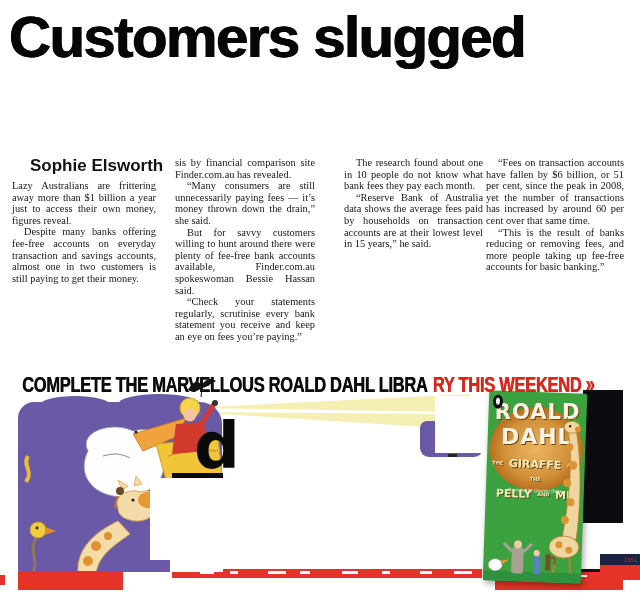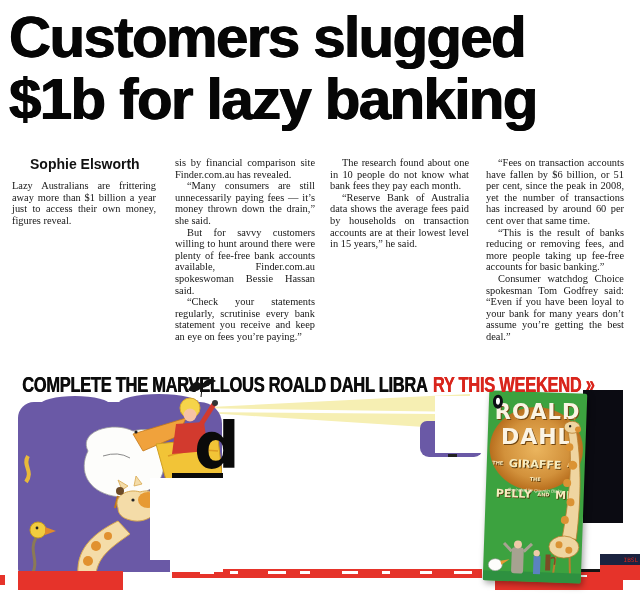--- a/index.html
+++ b/index.html
@@ -7,28 +7,28 @@
         font-family:"Liberation Sans",sans-serif;border-radius:21px;}
 
   
   .hl{position:absolute;left:9px;font-family:"Liberation Sans",sans-serif;font-weight:bold;
       color:#060606;letter-spacing:-1.5px;font-size:58px;line-height:1;white-space:nowrap;
       text-shadow:0.8px 0 #060606,-0.4px 0 #060606;}
   .hl1{top:8px;}
   .hl2{top:70px;}
 
   
-  .byline{position:absolute;left:30px;top:156px;font-size:14px;font-weight:bold;color:#121212;}
+  .byline{position:absolute;left:30px;top:156px;font-size:17px;font-weight:bold;color:#121212;}
   .col{position:absolute;top:157px;font-family:"Liberation Serif","DejaVu Serif",serif;
        font-size:10.4px;line-height:11.6px;color:#161616;text-align:justify;}
   .col p{margin:0;text-indent:12px;}
   .col p.cont{text-indent:0;}
   .col1{left:12px;width:144px;top:180px;}
   .col2{left:175px;width:140px;}
-  .col3{left:330px;width:139px;}
+  .col3{left:344px;width:139px;}
   .col4{left:486px;width:138px;}
 
   
   .banner{position:absolute;left:22px;top:372px;white-space:nowrap;font-weight:bold;font-size:22px;
           letter-spacing:-0.4px;transform:scaleX(0.75);transform-origin:left top;z-index:3;}
   .banner .black{color:#0c0c0c;text-shadow:0.6px 0 #0c0c0c;}
   .banner .red{color:#D9251C;text-shadow:0.6px 0 #D9251C;margin-left:7px;}
   .bird{position:absolute;left:186px;top:374px;z-index:4;}
 
   
@@ -85,41 +85,40 @@
                z-index:2;font-style:italic;}
   .book-giraffe{position:absolute;right:0;top:24px;z-index:2;}
   .book-chars{position:absolute;left:0;bottom:0;z-index:2;}
 </style>
 </head>
 <body>
 
 <div class="page">
 
   <div class="hl hl1">Customers slugged</div>
-  <div class="hl hl2">$1b for lazy banking</div>
 
   <div class="byline">Sophie Elsworth</div>
 
   <div class="col col1">
     <p class="cont">Lazy Australians are frittering away more than $1 billion a year just to access their own money, figures reveal.</p>
+    <p>Despite many banks offering fee-free accounts on everyday transaction and savings accounts, almost one in two customers is still paying to get their money.</p>
   </div>
   <div class="col col2">
     <p class="cont">sis by financial comparison site Finder.com.au has revealed.</p>
     <p>“Many consumers are still unnecessarily paying fees — it’s money thrown down the drain,” she said.</p>
     <p>But for savvy customers willing to hunt around there were plenty of fee-free bank accounts available, Finder.com.au spokeswoman Bessie Hassan said.</p>
     <p>“Check your statements regularly, scrutinise every bank statement you receive and keep an eye on fees you’re paying.”</p>
   </div>
   <div class="col col3">
     <p>The research found about one in 10 people do not know what bank fees they pay each month.</p>
     <p>“Reserve Bank of Australia data shows the average fees paid by households on transaction accounts are at their lowest level in 15 years,” he said.</p>
   </div>
   <div class="col col4">
     <p>“Fees on transaction accounts have fallen by $6 billion, or 51 per cent, since the peak in 2008, yet the number of transactions has increased by around 60 per cent over that same time.</p>
     <p>“This is the result of banks reducing or removing fees, and more people taking up fee-free accounts for basic banking.”</p>
-    <p>Consumer watchdog Choice spokesman Tom Godfrey said: “Even if you have been loyal to your bank for many years don’t assume you’re getting the best deal.”</p>
   </div>
 
   <div class="ad">
     <svg class="rays" width="640" height="226" viewBox="0 0 640 226">
       <polygon points="190,18 470,4 470,22" fill="#F6EFB3"></polygon>
       <polygon points="192,22 440,24 440,38" fill="#F6EFB3"></polygon>
       <polygon points="48,10 192,18 48,20" fill="#F6EFB3"></polygon>
     </svg>
 
     <div class="purple-bump bump1"></div>

